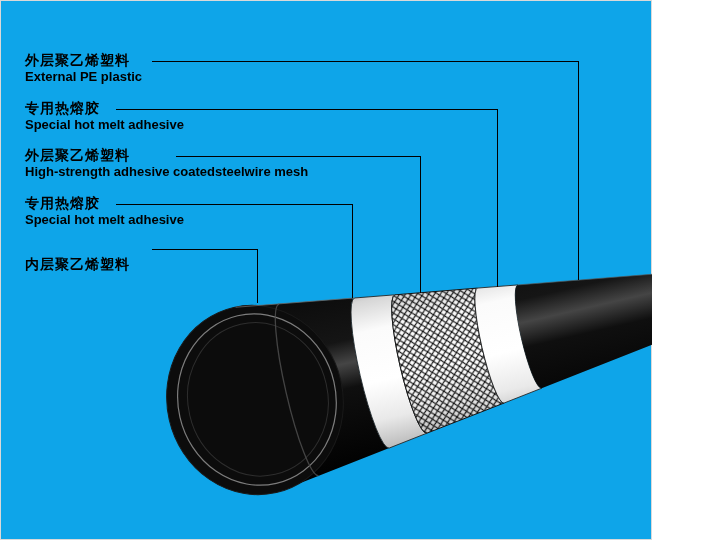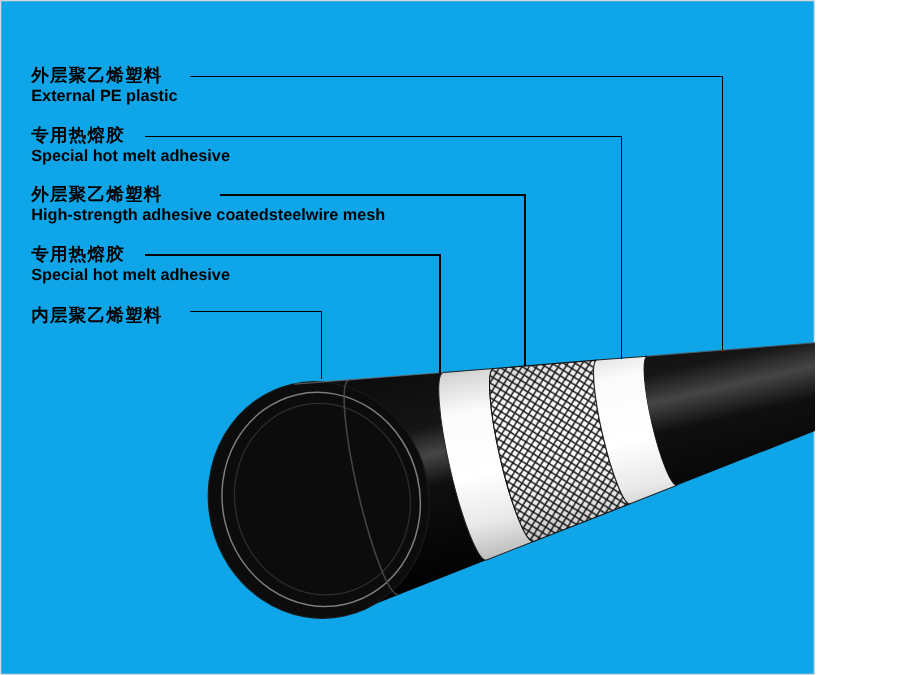--- a/index.html
+++ b/index.html
@@ -106,17 +106,17 @@
   <div class="label" style="top:147px">
     <div class="cn">外层聚乙烯塑料</div>
     <div class="en">High-strength adhesive coatedsteelwire mesh</div>
   </div>
 
   <div class="label" style="top:195px">
     <div class="cn">专用热熔胶</div>
     <div class="en">Special hot melt adhesive</div>
   </div>
 
-  <div class="label" style="top:244px">
+  <div class="label" style="top:256px">
     <div class="cn">内层聚乙烯塑料</div>
   </div>
 
 </div>
 
 </body></html>

